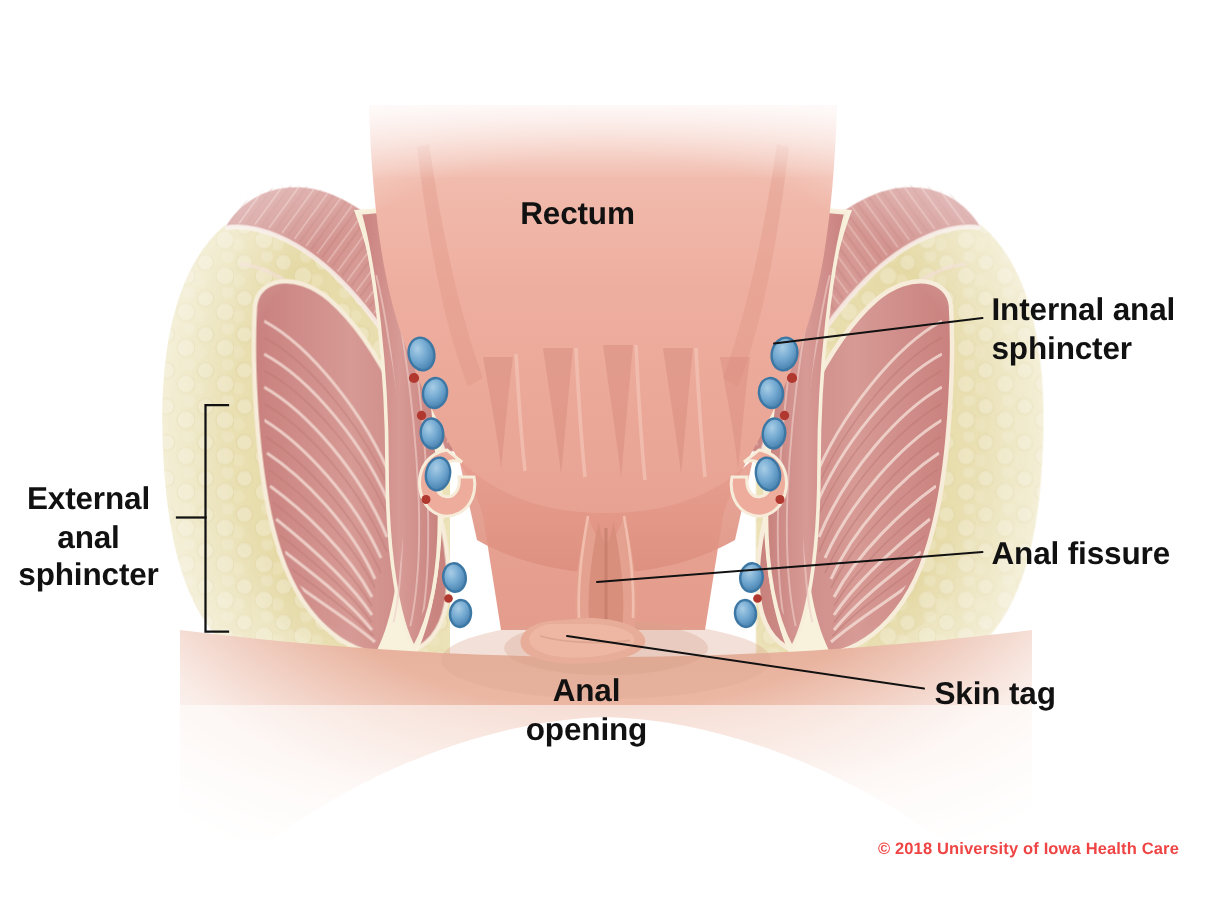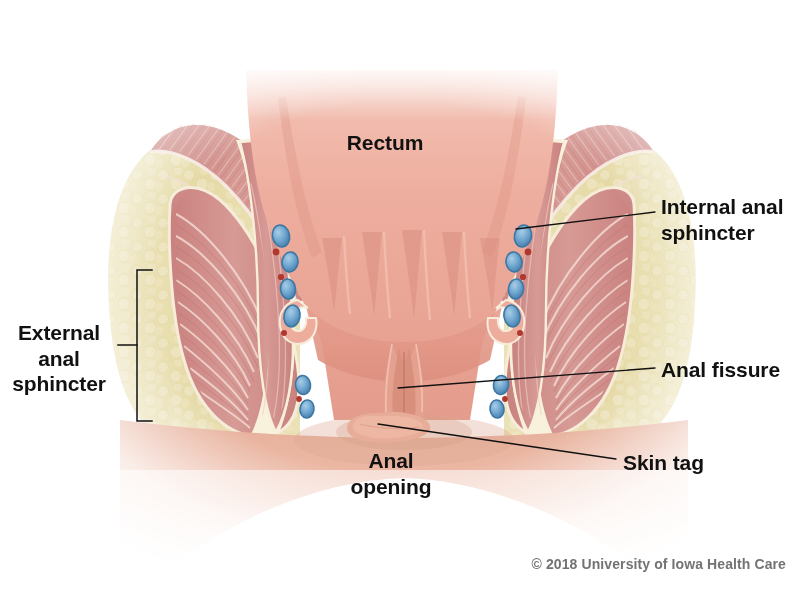--- a/index.html
+++ b/index.html
@@ -37,22 +37,22 @@
   .label.sz-normal { font-size: 21px; }
   .label.right-side { text-align: left; }
   .label.left-side  { text-align: center; }
   .label.center     { text-align: center; }
   #copyright {
     position: absolute;
     right: 18px;
     bottom: 28px;
     font-family: "Liberation Sans", sans-serif;
     font-weight: bold;
-    font-size: 14px;
-    color: #737373;
+    font-size: 11px;
+    color: #ef4444;
     letter-spacing: 0.1px;
   }
 </style>
 </head>
 <body>
 
 <div id="figure">
 
   <svg id="art" viewBox="0 0 804 600" xmlns="http://www.w3.org/2000/svg">
     <defs>

